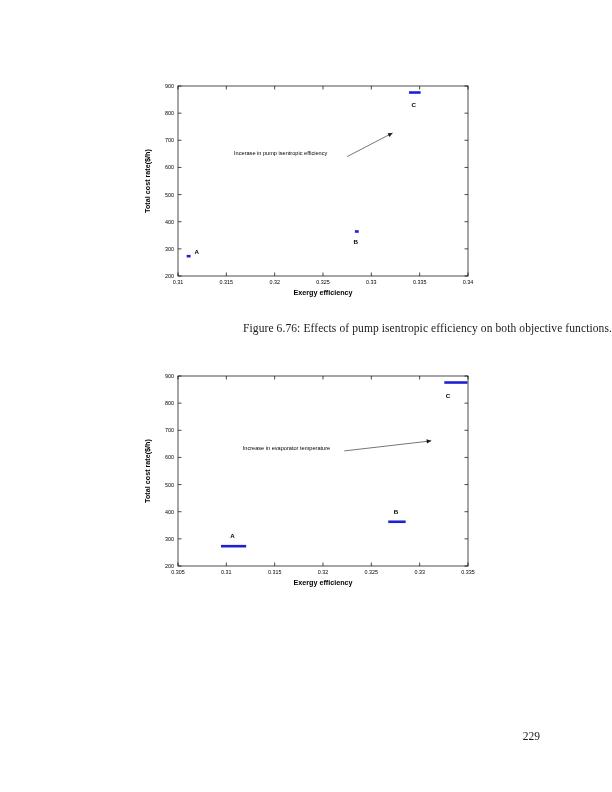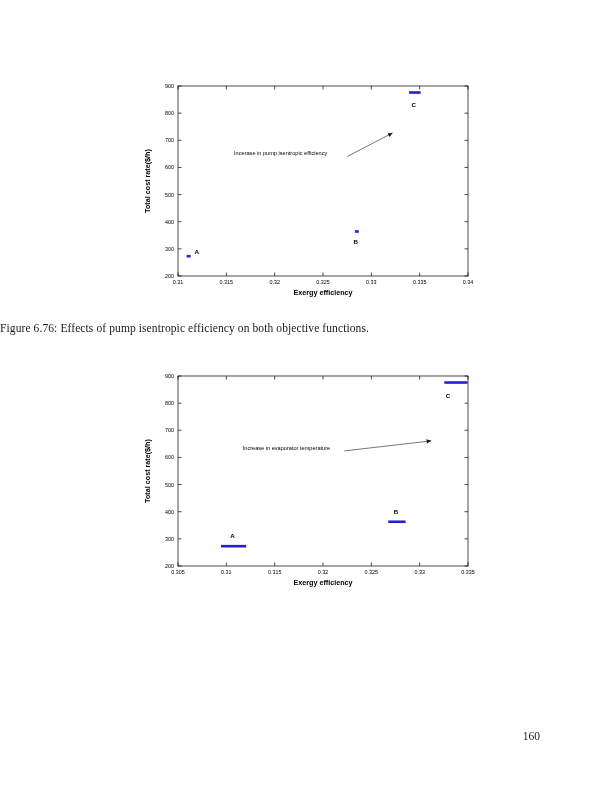--- a/index.html
+++ b/index.html
@@ -36,21 +36,21 @@
     height: 235px;
   }
 
   .plot-svg {
     display: block;
     width: 340px;
     height: 235px;
   }
 
   .caption {
-    text-align: left;
+    text-align: right;
     font-family: "Liberation Serif", serif;
     font-size: 11.5px;
     color: #1a1a1a;
     margin-top: 8px;
     letter-spacing: 0.1px;
   }
   #figure-1 .caption { margin-top: 9px; }
   #figure-2 .caption { margin-top: 10px; }
 
   
@@ -228,15 +228,15 @@
           <line x1="85.01666666666699" y1="178.18571428571428" x2="110.1500000000002" y2="178.18571428571428" stroke="#2020d0" stroke-width="2.6" stroke-linecap="butt"></line>
           <text x="96.5833333333336" y="170.18571428571428" class="point-label" text-anchor="middle">A</text>
           <line x1="252.24999999999972" y1="153.75714285714287" x2="269.6499999999999" y2="153.75714285714287" stroke="#2020d0" stroke-width="2.6" stroke-linecap="butt"></line>
           <text x="259.9499999999998" y="145.75714285714287" class="point-label" text-anchor="middle">B</text>
           <line x1="308.3166666666663" y1="14.514285714285705" x2="331.5166666666665" y2="14.514285714285705" stroke="#2020d0" stroke-width="2.6" stroke-linecap="butt"></line>
           <text x="311.9166666666664" y="29.514285714285705" class="point-label" text-anchor="middle">C</text>
         </svg>
     </div>
   </div>
 
-  <div id="page-number">160</div>
+  <div id="page-number">229</div>
 
 </div>
 
 </body></html>

